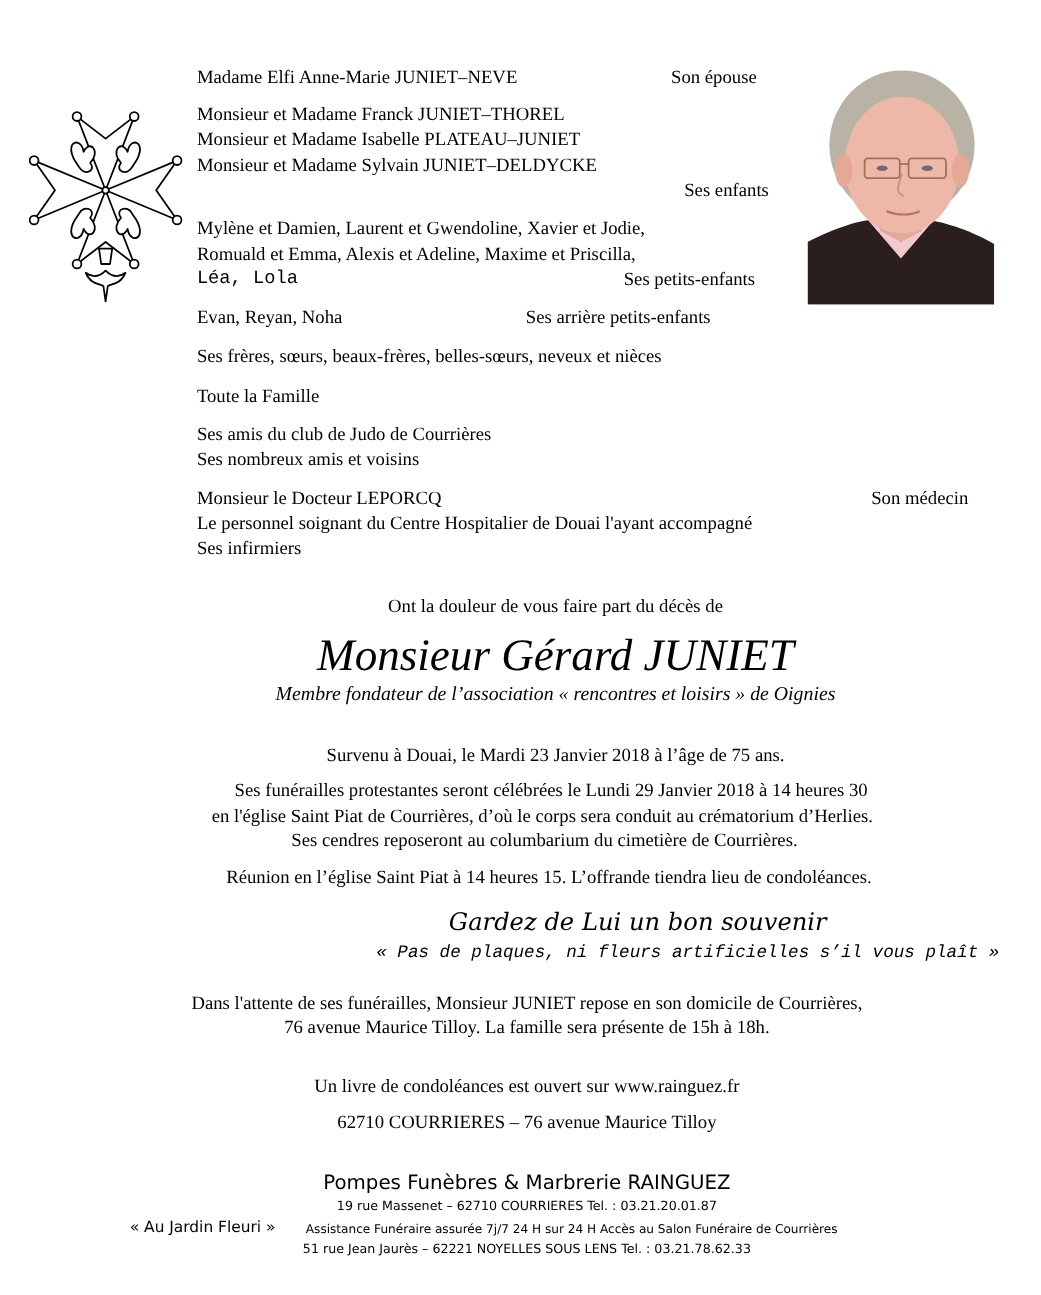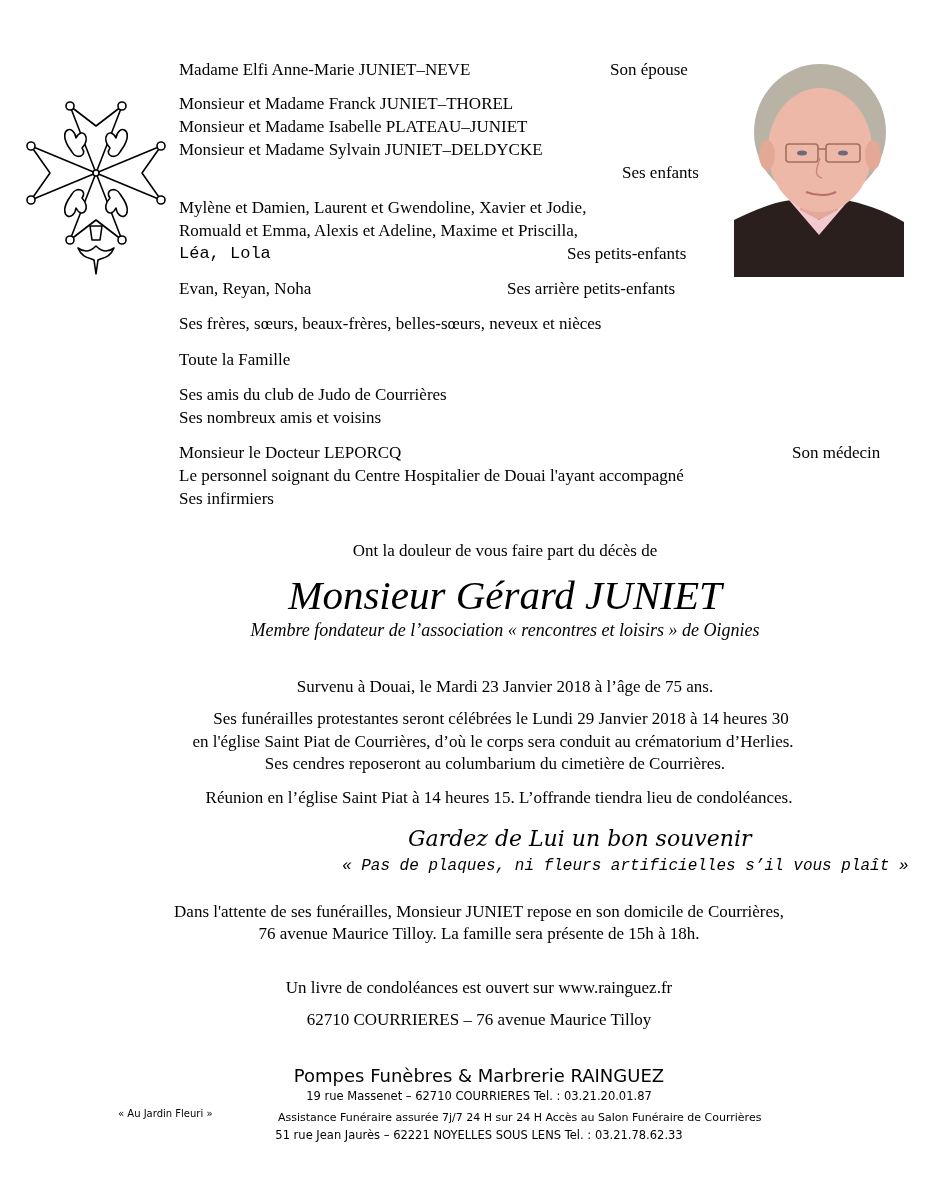--- a/index.html
+++ b/index.html
@@ -84,21 +84,21 @@
 <div class="abs serif" style="left:179px; top:115px;">Monsieur et Madame Isabelle PLATEAU–JUNIET</div>
 <div class="abs serif" style="left:179px; top:138px;">Monsieur et Madame Sylvain JUNIET–DELDYCKE</div>
 <div class="abs serif it" style="left:622px; top:161px;text-align:center;">Ses enfants</div>
 
 <div class="abs serif" style="left:179px; top:196px;">Mylène et Damien, Laurent et Gwendoline, Xavier et Jodie,</div>
 <div class="abs serif" style="left:179px; top:219px;">Romuald et Emma, Alexis et Adeline, Maxime et Priscilla,</div>
 <div class="abs serif" style="left:179px; top:242px;font-family:Liberation Mono, monospace;">Léa, Lola</div>
 <div class="abs serif it" style="left:567px; top:242px;">Ses petits-enfants</div>
 
 <div class="abs serif" style="left:179px; top:277px;">Evan, Reyan, Noha</div>
-<div class="abs serif it" style="left:507px; top:277px;">Ses arrière petits-enfants</div>
+<div class="abs serif it" style="left:478px; top:277px;">Ses arrière petits-enfants</div>
 
 <div class="abs serif" style="left:179px; top:312px;">Ses frères, sœurs, beaux-frères, belles-sœurs, neveux et nièces</div>
 <div class="abs serif" style="left:179px; top:348px;">Toute la Famille</div>
 
 <div class="abs serif" style="left:179px; top:383px;">Ses amis du club de Judo de Courrières</div>
 <div class="abs serif" style="left:179px; top:406px;">Ses nombreux amis et voisins</div>
 
 <div class="abs serif" style="left:179px; top:441px;">Monsieur le Docteur LEPORCQ</div>
 <div class="abs serif it" style="left:792px; top:441px;">Son médecin</div>
 <div class="abs serif" style="left:179px; top:464px;">Le personnel soignant du Centre Hospitalier de Douai l'ayant accompagné</div>
@@ -122,15 +122,15 @@
 <div class="abs serif it center" style="top:900px; left:6px;">Dans l'attente de ses funérailles, Monsieur JUNIET repose en son domicile de Courrières,</div>
 <div class="abs serif it center" style="top:922px; left:6px;">76 avenue Maurice Tilloy. La famille sera présente de 15h à 18h.</div>
 
 <div class="abs serif center" style="top:976px; left:6px;">
   <span>Un livre de condoléances est ouvert sur </span><span class="it">www.rainguez.fr</span>
 </div>
 <div class="abs serif center" style="top:1008px; left:6px;">62710 COURRIERES – 76 avenue Maurice Tilloy</div>
 
 <div class="abs sans center" style="top:1065px; left:6px; font-size:18px;">Pompes Funèbres &amp; Marbrerie  RAINGUEZ</div>
 <div class="abs sans center" style="top:1089px; left:6px; font-size:11.5px;">19 rue Massenet – 62710 COURRIERES  Tel. : 03.21.20.01.87</div>
-<div class="abs sans" style="left:118px; top:1108px; font-size:10px;">« Au Jardin Fleuri »</div>
+<div class="abs sans" style="left:118px; top:1108px; font-size:14px;">« Au Jardin Fleuri »</div>
 <div class="abs sans" style="left:278px; top:1111px; font-size:11px;">Assistance Funéraire assurée 7j/7   24 H sur 24 H   Accès au Salon Funéraire de Courrières</div>
 <div class="abs sans center" style="top:1128px; left:6px; font-size:11.5px;">51 rue Jean Jaurès – 62221 NOYELLES SOUS LENS  Tel. : 03.21.78.62.33</div>
 
 </body></html>

